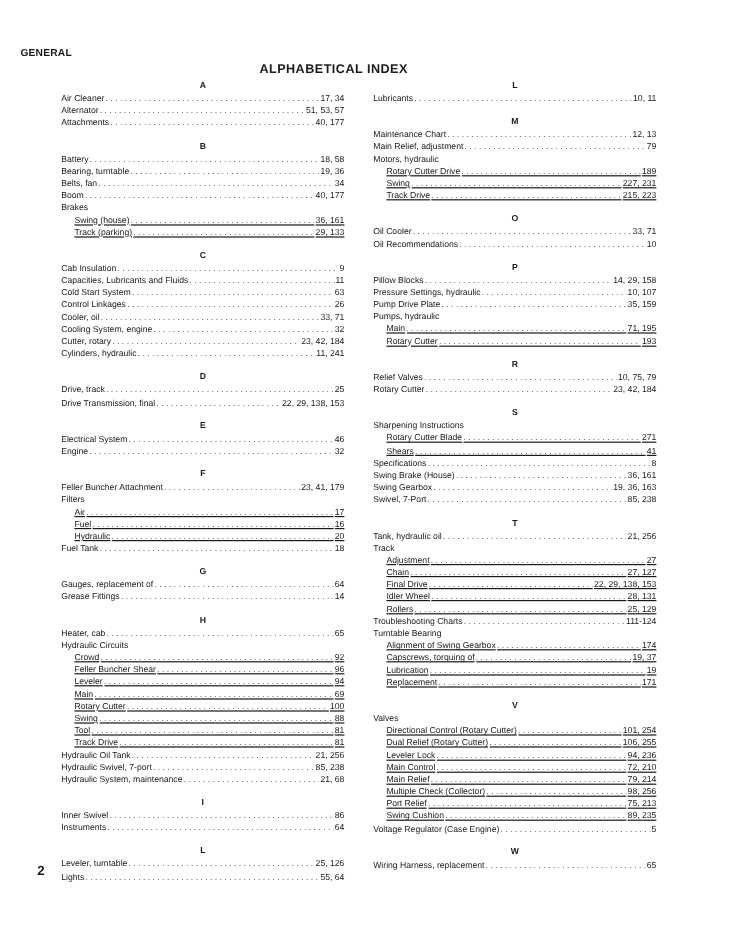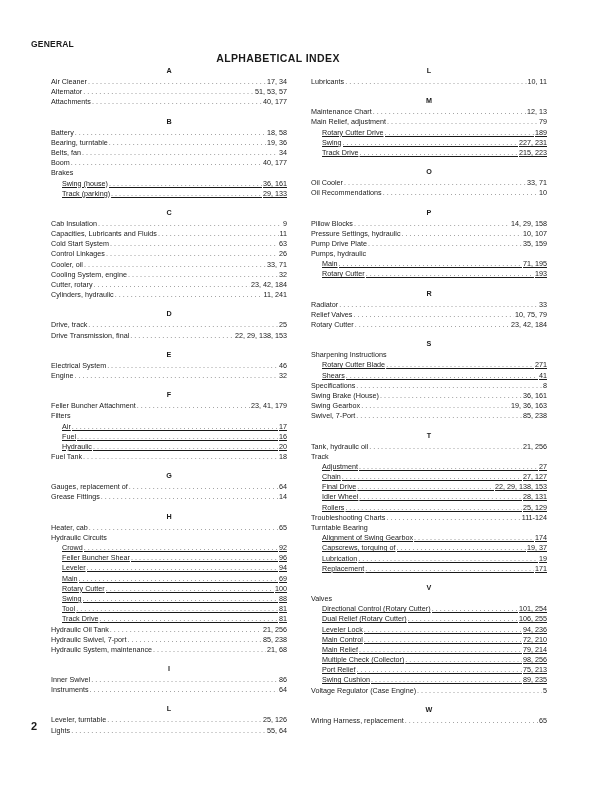--- a/index.html
+++ b/index.html
@@ -1,21 +1,21 @@
 <!DOCTYPE html>
 <html><head>
   <meta charset="utf-8">
   <style>
     html, body { margin: 0; padding: 0; background: #ffffff; }
     body {
       width: 612px; height: 792px; position: relative; overflow: hidden;
       font-family: "Liberation Sans", sans-serif; color: #1a1a1a;
     }
     .section-label {
-      position: absolute; left: 31px; top: 39px;
+      position: absolute; left: 17px; top: 39px;
       font-size: 8.5px; font-weight: bold; letter-spacing: 0.2px;
     }
     .title {
       position: absolute; left: 0; width: 556px; top: 52px; text-align: center;
       font-size: 10.5px; font-weight: bold; letter-spacing: 0.4px;
     }
     .col {
       position: absolute; top: 64px; width: 236px;
       font-size: 7.2px; line-height: 10.2px;
     }
@@ -324,20 +324,23 @@
       <div class="entry">
         <span class="label">Maintenance Chart</span>
         <span class="leader"></span>
         <span class="pages">12, 13</span>
       </div>
       <div class="entry">
         <span class="label">Main Relief, adjustment</span>
         <span class="leader"></span>
         <span class="pages">79</span>
       </div>
+      <div class="entry heading">
+        <span class="label">Motors, hydraulic</span>
+      </div>
       <div class="entry sub">
         <span class="label">Rotary Cutter Drive</span>
         <span class="leader"></span>
         <span class="pages">189</span>
       </div>
       <div class="entry sub">
         <span class="label">Swing</span>
         <span class="leader"></span>
         <span class="pages">227, 231</span>
       </div>
@@ -386,25 +389,20 @@
         <span class="pages">71, 195</span>
       </div>
       <div class="entry sub">
         <span class="label">Rotary Cutter</span>
         <span class="leader"></span>
         <span class="pages">193</span>
       </div>
     </div>
     <div class="group">
       <div class="letter">R</div>
-      <div class="entry">
-        <span class="label">Radiator</span>
-        <span class="leader"></span>
-        <span class="pages">33</span>
-      </div>
       <div class="entry">
         <span class="label">Relief Valves</span>
         <span class="leader"></span>
         <span class="pages">10, 75, 79</span>
       </div>
       <div class="entry">
         <span class="label">Rotary Cutter</span>
         <span class="leader"></span>
         <span class="pages">23, 42, 184</span>
       </div>

